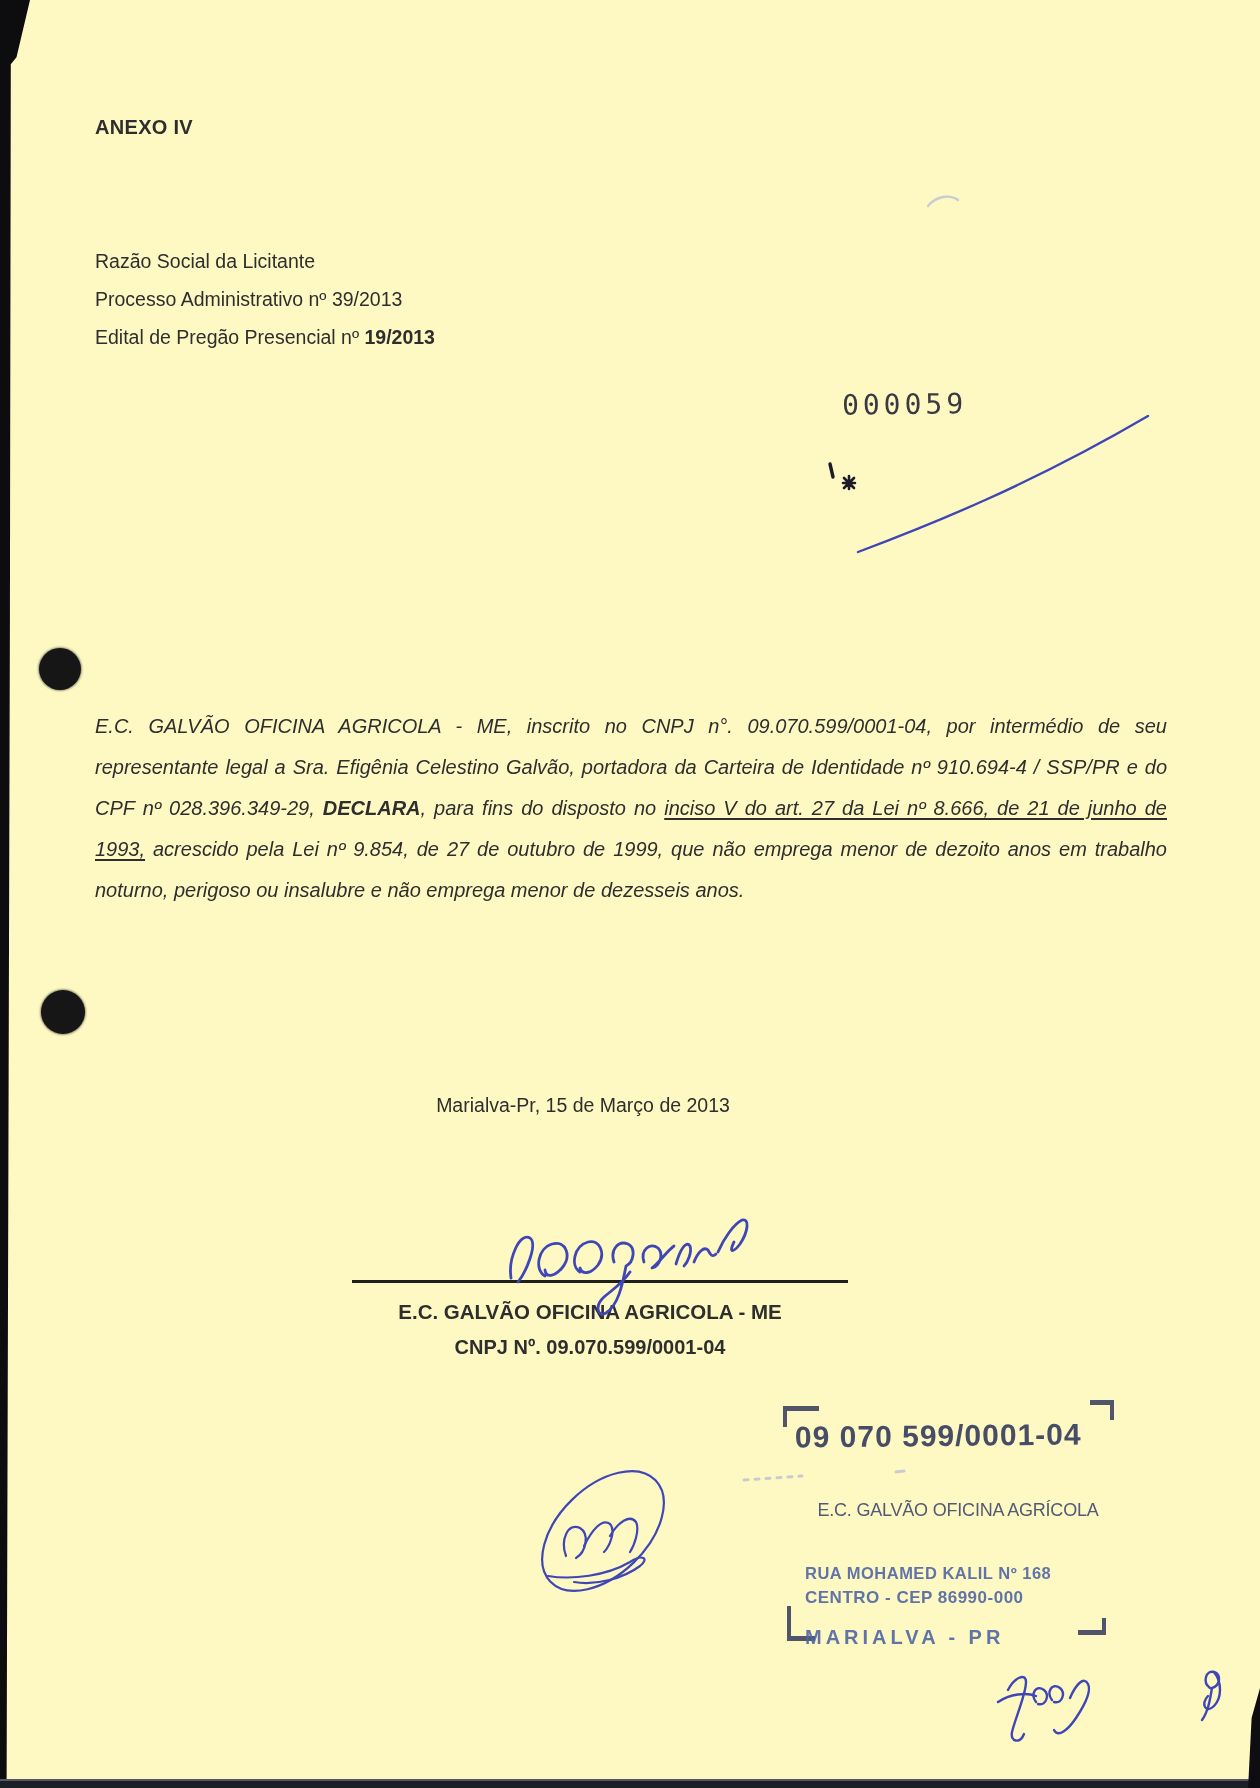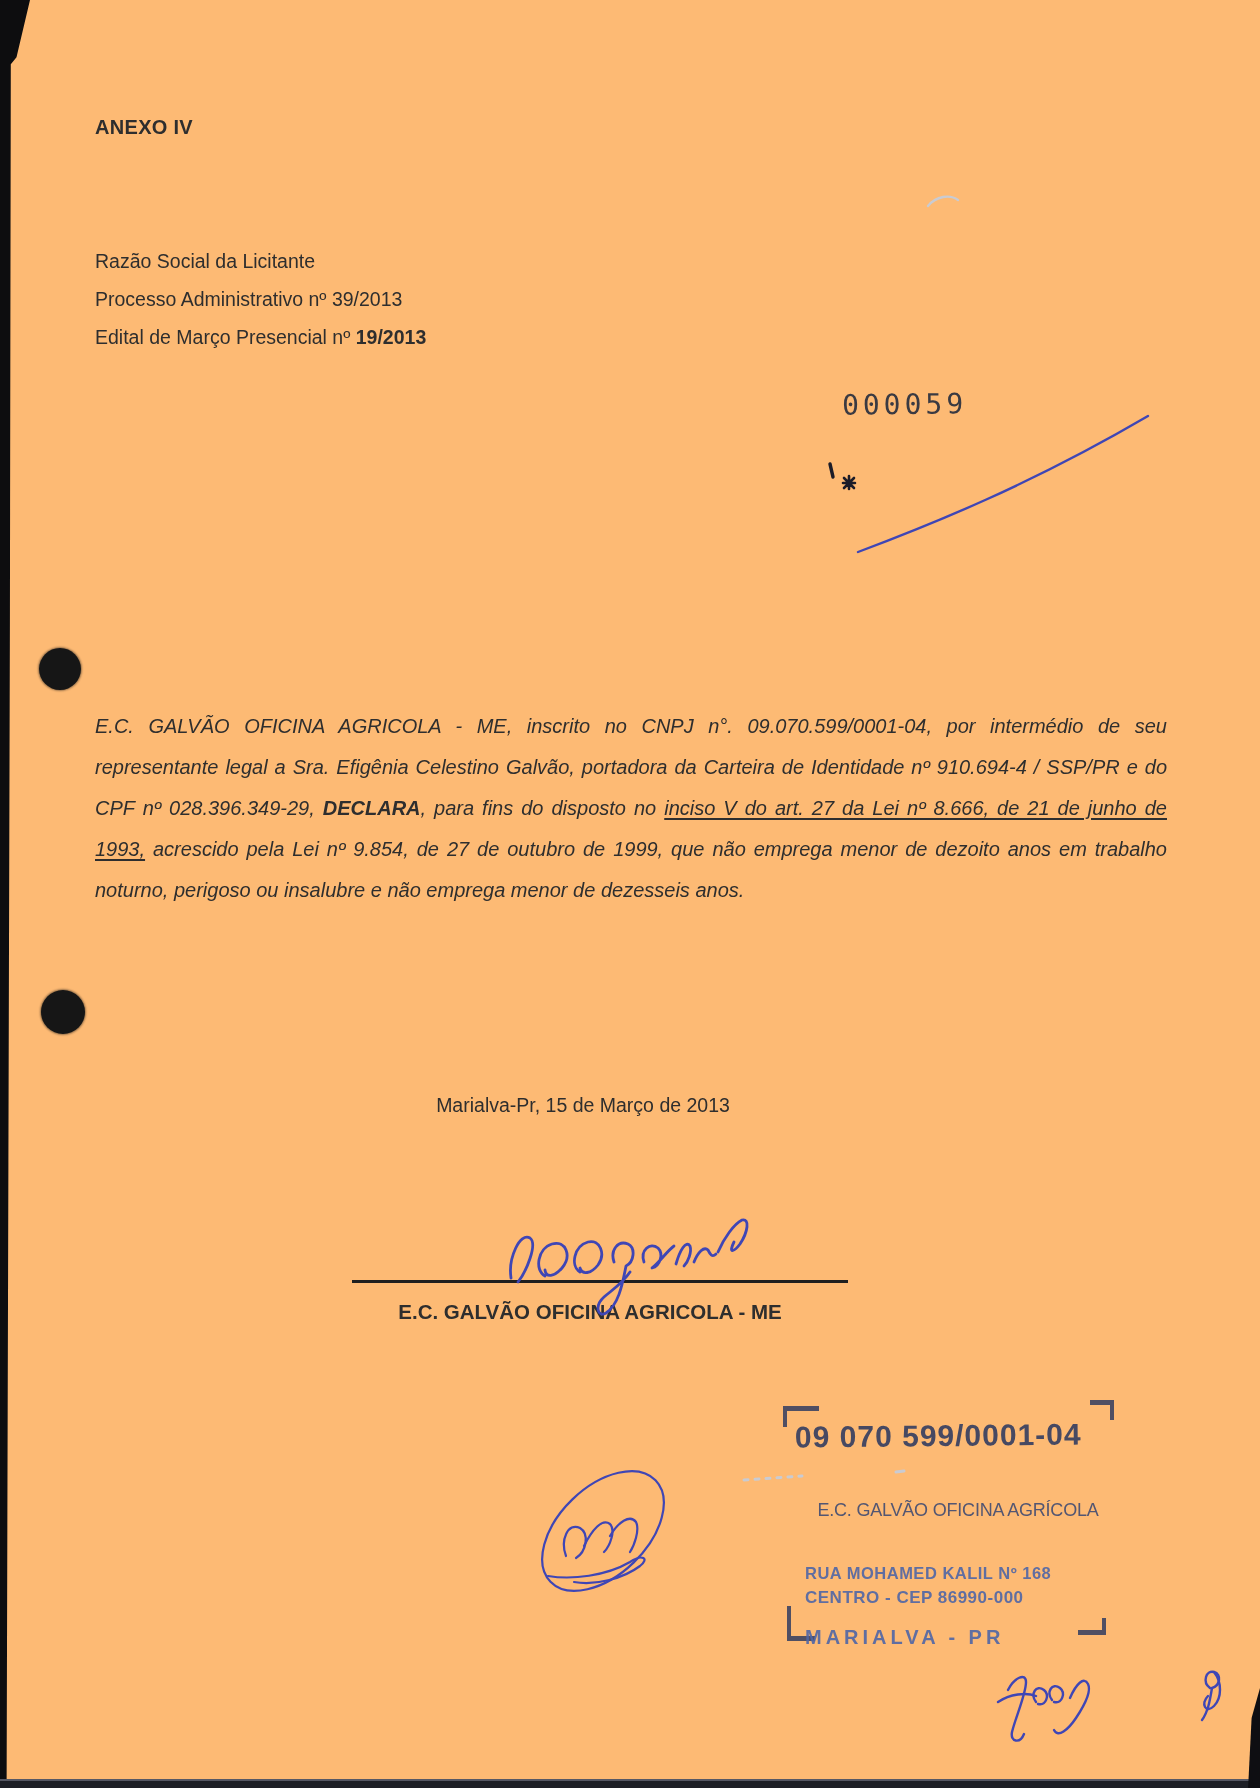--- a/index.html
+++ b/index.html
@@ -1,20 +1,20 @@
 <!DOCTYPE html>
 <html style="--ink: #3f46b5; --stamp-blue: #5066a6; --stamp-dark: #3e4462;"><head>
 <meta charset="utf-8">
 <style>
   html,body{margin:0;padding:0;background:#e8e8e8;}
   .page{
     position:relative;
     width:1260px;height:1788px;
     margin:0 auto;
-    background:#fdba74;
+    background:#fef9c3;
     overflow:hidden;
     font-family:"Liberation Sans",sans-serif;
     color:#2e2e2e;
   }
   .abs{position:absolute;}
   .b{font-weight:bold;}
   .normal{}
   .bold{font-weight:bold;}
   .underline{text-decoration:underline;text-underline-offset:3px;}
 
@@ -83,32 +83,33 @@
 
   <div class="abs left-edge"></div>
   <div class="abs bottom-edge"></div>
   <div class="abs corner-br"></div>
   <div class="abs punch" style="left:39px;top:648px;"></div>
   <div class="abs punch" style="left:41px;top:990px;width:44px;height:44px;"></div>
 
   <div class="abs anexo">ANEXO IV</div>
   <div class="abs hline" style="top:250px;">Razão Social da Licitante</div>
   <div class="abs hline" style="top:288px;">Processo Administrativo nº 39/2013</div>
-  <div class="abs hline" style="top:326px;"><span style="white-space:pre;">Edital de Março Presencial nº </span><span class="b">19/2013</span></div>
+  <div class="abs hline" style="top:326px;"><span style="white-space:pre;">Edital de Pregão Presencial nº </span><span class="b">19/2013</span></div>
 
   <div class="abs folio">000059</div>
 
 
   <p class="abs para"><span class="normal">E.C. GALVÃO OFICINA AGRICOLA - ME, inscrito no CNPJ n°. 09.070.599/0001-04, por intermédio de seu representante legal a Sra. Efigênia Celestino Galvão, portadora da Carteira de Identidade nº 910.694-4 / SSP/PR e do CPF nº 028.396.349-29, </span><span class="bold">DECLARA</span><span class="normal">, para fins do disposto no </span><span class="underline">inciso V do art. 27 da Lei nº 8.666, de 21 de junho de 1993,</span><span class="normal"> acrescido pela Lei nº 9.854, de 27 de outubro de 1999, que não emprega menor de dezoito anos em trabalho noturno, perigoso ou insalubre e não emprega menor de dezesseis anos.</span></p>
 
   <div class="abs dateline">Marialva-Pr, 15 de Março de 2013</div>
 
   <div class="abs sig-line"></div>
   <div class="abs sig-block">
     <p class="sig-company">E.C. GALVÃO OFICINA AGRICOLA - ME</p>
+    <p class="sig-cnpj">CNPJ Nº. 09.070.599/0001-04</p>
   </div>
 
   <div>
     <div class="abs stamp-number">09 070 599/0001-04</div>
     <div class="abs bk bk-tl"></div>
     <div class="abs bk bk-tr"></div>
     <div class="abs bk bk-bl"></div>
     <div class="abs bk bk-br"></div>
     <div class="abs stamp-company">E.C. GALVÃO OFICINA AGRÍCOLA</div>
     <div class="abs stamp-addr">

